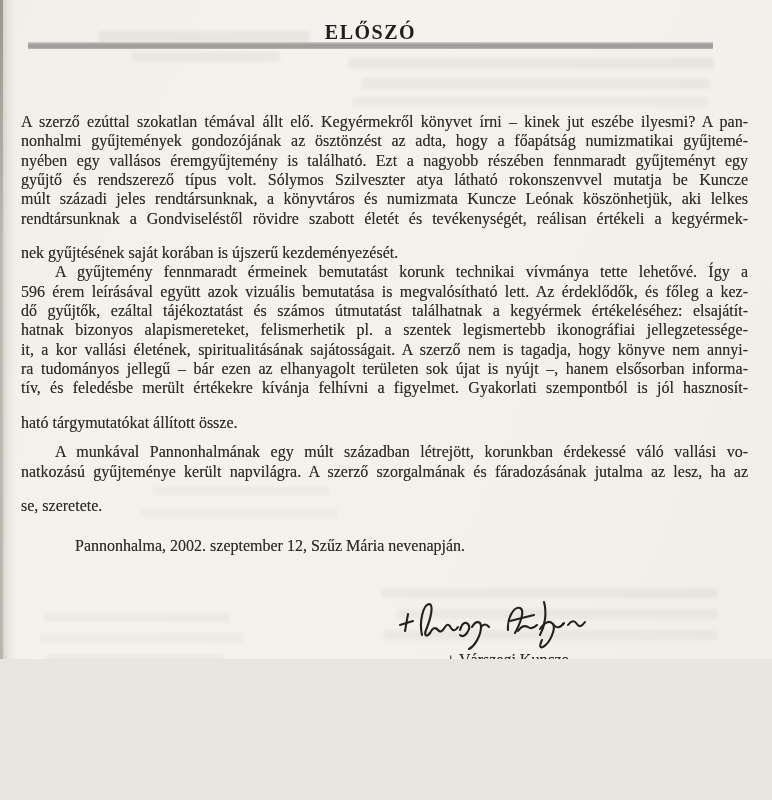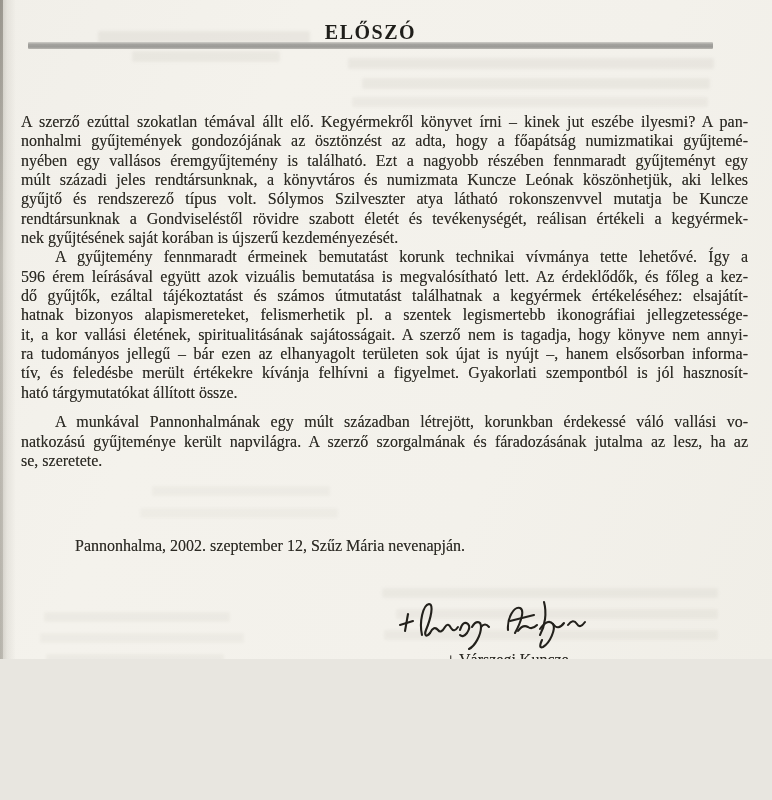--- a/index.html
+++ b/index.html
@@ -39,21 +39,21 @@
     border-radius: 1px;
   }
   .body-text {
     position: absolute; left: 21px; top: 112px; width: 727px;
     font-size: 16px;
     line-height: 19.35px;
     color: #2d2b25;
     text-shadow: 0 0 0.4px rgba(45,43,37,0.55);
   }
   .body-text .jline { text-align: justify; text-align-last: justify; }
-  .body-text .lline { text-align: center; text-align-last: left; }
+  .body-text .lline { text-align: center; text-align-last: left; margin-top: 15px; }
   .dateline {
     position: absolute; left: 75px; top: 537px;
     font-size: 16px;
     color: #2d2b25;
     text-shadow: 0 0 0.4px rgba(45,43,37,0.55);
   }
   .signature-block {
     position: absolute; left: 380px; top: 650px; width: 255px;
     text-align: center;
     font-size: 16px;
@@ -107,22 +107,22 @@
   <div class="ghost" style="left:386px; top:693px; width:318px; height:10px; opacity:0.08;"></div>
 
   <div class="page-title">ELŐSZÓ</div>
   <div class="header-rule"></div>
 
   <div class="body-text" id="body-text">
       <div>
         <div class="jline">A szerző ezúttal szokatlan témával állt elő. Kegyérmekről könyvet írni – kinek jut eszébe ilyesmi? A pan-</div>
         <div class="jline">nonhalmi gyűjtemények gondozójának az ösztönzést az adta, hogy a főapátság numizmatikai gyűjtemé-</div>
         <div class="jline">nyében egy vallásos éremgyűjtemény is található. Ezt a nagyobb részében fennmaradt gyűjteményt egy</div>
+        <div class="jline">gyűjtő és rendszerező típus volt. Sólymos Szilveszter atya látható rokonszenvvel mutatja be Kuncze</div>
         <div class="jline">múlt századi jeles rendtársunknak, a könyvtáros és numizmata Kuncze Leónak köszönhetjük, aki lelkes</div>
-        <div class="jline">gyűjtő és rendszerező típus volt. Sólymos Szilveszter atya látható rokonszenvvel mutatja be Kuncze</div>
         <div class="jline">rendtársunknak a Gondviseléstől rövidre szabott életét és tevékenységét, reálisan értékeli a kegyérmek-</div>
         <div class="lline">nek gyűjtésének saját korában is újszerű kezdeményezését.</div>
       </div>
       <div>
         <div class="jline" style="padding-left: 34px;">A gyűjtemény fennmaradt érmeinek bemutatást korunk technikai vívmánya tette lehetővé. Így a</div>
         <div class="jline">596 érem leírásával együtt azok vizuális bemutatása is megvalósítható lett. Az érdeklődők, és főleg a kez-</div>
         <div class="jline">dő gyűjtők, ezáltal tájékoztatást és számos útmutatást találhatnak a kegyérmek értékeléséhez: elsajátít-</div>
         <div class="jline">hatnak bizonyos alapismereteket, felismerhetik pl. a szentek legismertebb ikonográfiai jellegzetessége-</div>
         <div class="jline">it, a kor vallási életének, spiritualitásának sajátosságait. A szerző nem is tagadja, hogy könyve nem annyi-</div>
         <div class="jline">ra tudományos jellegű – bár ezen az elhanyagolt területen sok újat is nyújt –, hanem elsősorban informa-</div>

